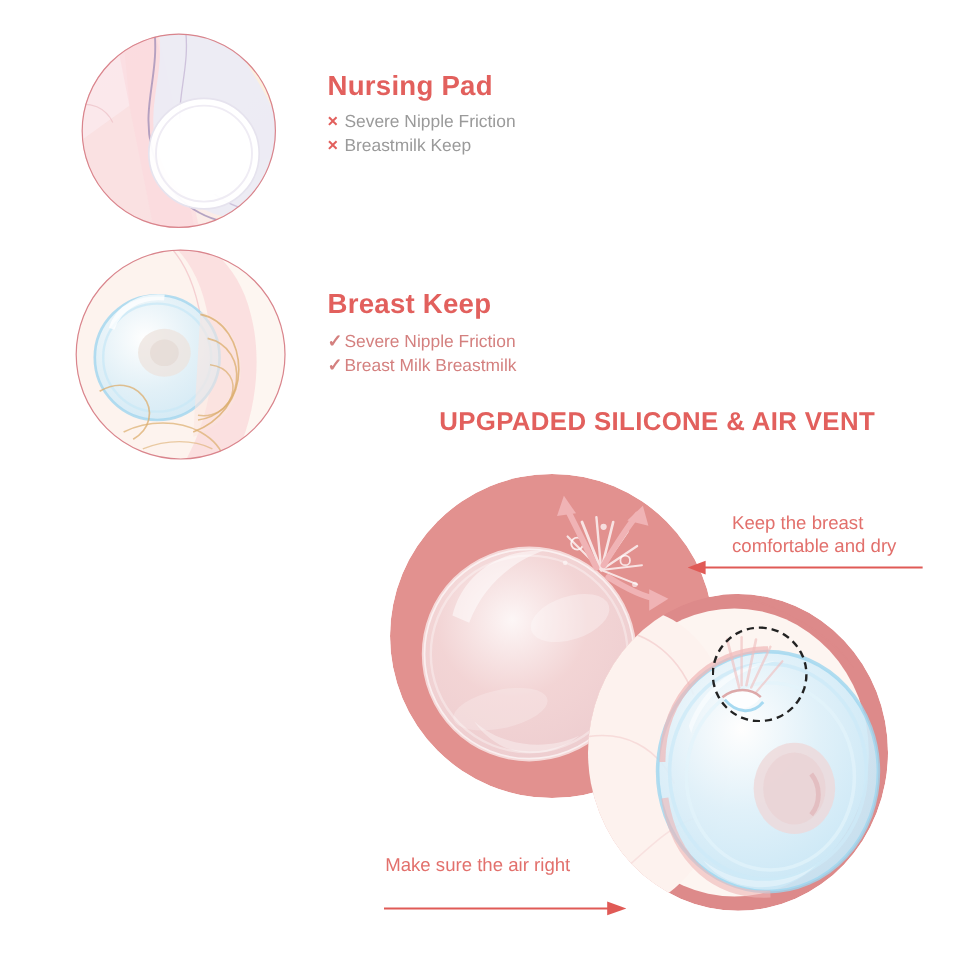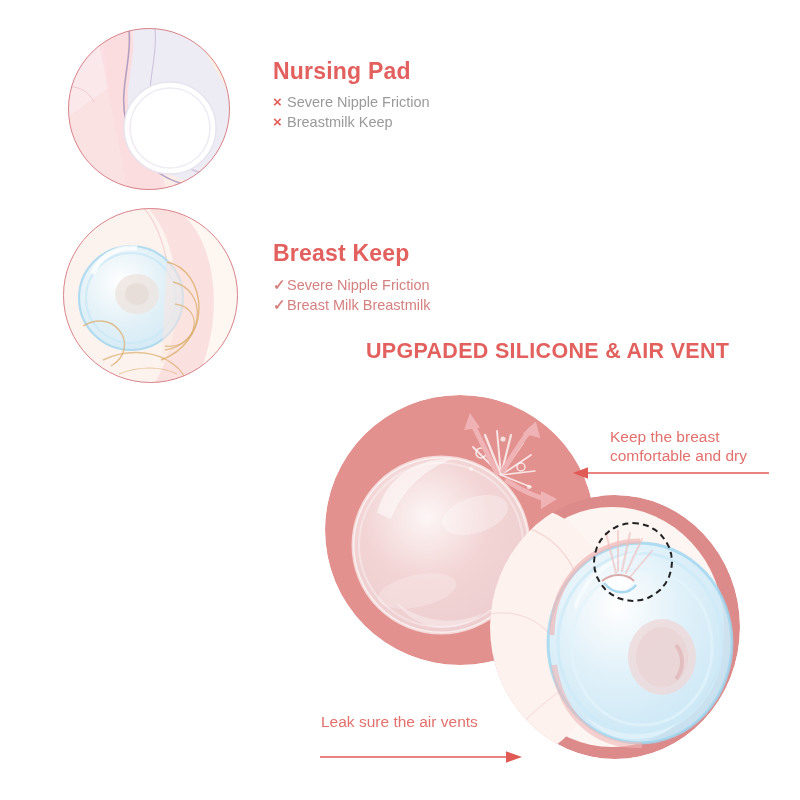--- a/index.html
+++ b/index.html
@@ -317,21 +317,21 @@
     <div class="callout">comfortable and dry</div>
   </div>
   <div class="abs" style="left:573px; top:466px; width:196px; height:14px;">
     <svg width="196" height="14" viewBox="0 0 196 14" aria-hidden="true">
       <line x1="12" y1="7" x2="196" y2="7" stroke="#e05a56" stroke-width="1.7"></line>
       <path d="M0,7 L15,1.2 L15,12.8 Z" fill="#e05a56"></path>
     </svg>
   </div>
 
   <div class="abs" style="left:321px; top:712px;">
-    <div class="callout">Leak sure the air vents</div>
+    <div class="callout">Make sure the air right</div>
   </div>
   <div class="abs" style="left:320px; top:750px; width:202px; height:14px;">
     <svg width="202" height="14" viewBox="0 0 202 14" aria-hidden="true">
       <line x1="0" y1="7" x2="188" y2="7" stroke="#e05a56" stroke-width="1.7"></line>
       <path d="M202,7 L186,1.2 L186,12.8 Z" fill="#e05a56"></path>
     </svg>
   </div>
 
 </div>
 

